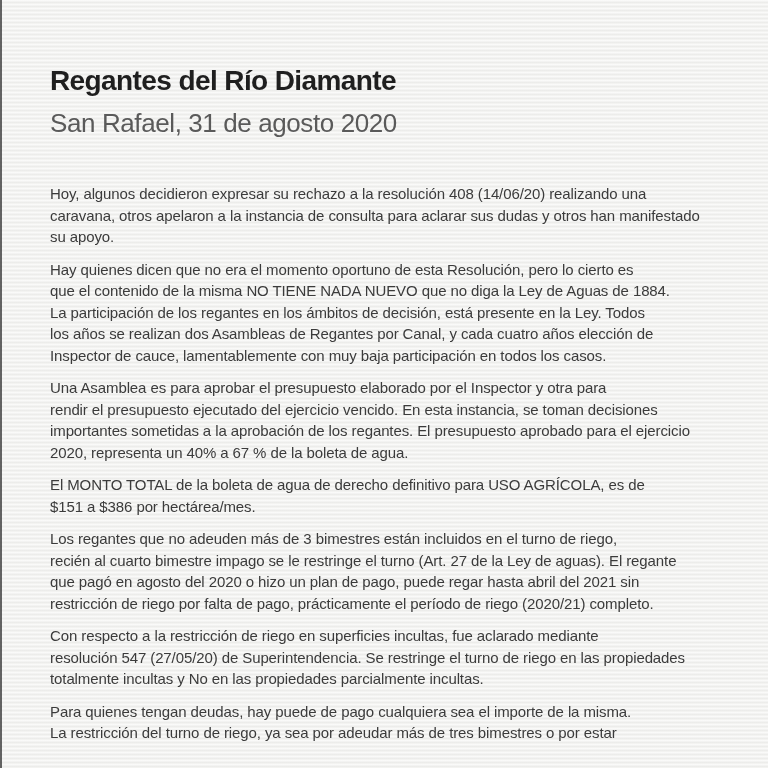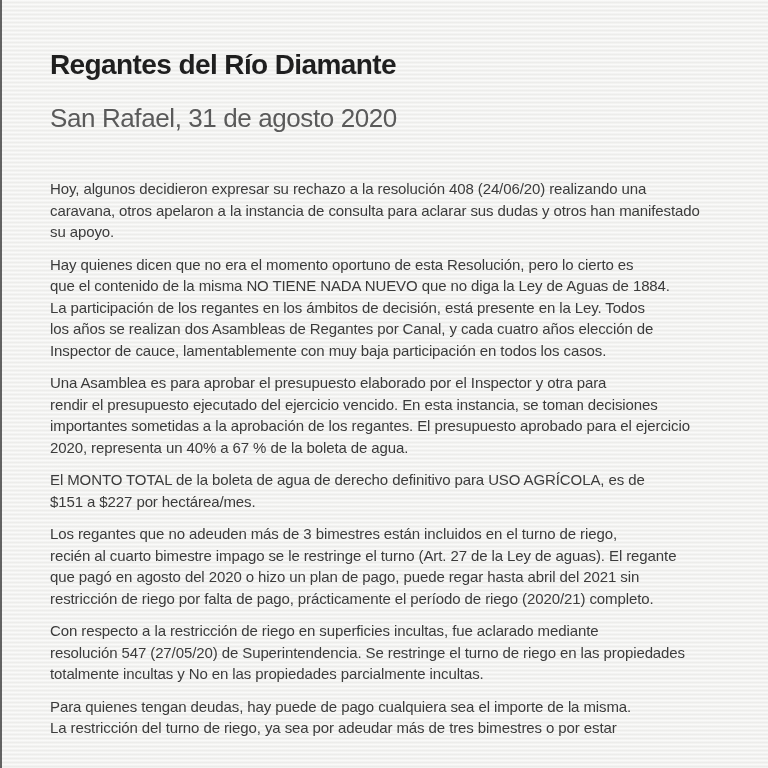--- a/index.html
+++ b/index.html
@@ -42,23 +42,24 @@
     height: 100%;
     padding: 0 14px 0 50px;
   }
   h1.doc-title {
     padding-top: 48px;
     font-size: 28px;
     line-height: 34px;
     font-weight: 700;
     letter-spacing: -0.6px;
     color: var(--title);
+    margin-top: 16px;
   }
   .doc-subtitle {
-    margin-top: 20px;
+    margin-top: 9px;
     font-size: 26px;
     line-height: 32px;
     font-weight: 400;
     letter-spacing: -0.4px;
     color: var(--subtitle);
   }
   .doc-body {
     margin-top: 44px;
   }
   .doc-body p {
@@ -75,34 +76,34 @@
 
 <div class="scan-edge"></div>
 
 <div class="page">
   <header>
     <h1 class="doc-title">Regantes del Río Diamante</h1>
     <div class="doc-subtitle">San Rafael, 31 de agosto 2020</div>
   </header>
 
   <main class="doc-body">
-    <p>Hoy, algunos decidieron expresar su rechazo a la resolución 408 (24/06/20) realizando una
+    <p>Hoy, algunos decidieron expresar su rechazo a la resolución 408 (14/06/20) realizando una
 caravana, otros apelaron a la instancia de consulta para aclarar sus dudas y otros han manifestado
 su apoyo.</p>
     <p>Hay quienes dicen que no era el momento oportuno de esta Resolución, pero lo cierto es
 que el contenido de la misma NO TIENE NADA NUEVO que no diga la Ley de Aguas de 1884.
 La participación de los regantes en los ámbitos de decisión, está presente en la Ley. Todos
 los años se realizan dos Asambleas de Regantes por Canal, y cada cuatro años elección de
 Inspector de cauce, lamentablemente con muy baja participación en todos los casos.</p>
     <p>Una Asamblea es para aprobar el presupuesto elaborado por el Inspector y otra para
 rendir el presupuesto ejecutado del ejercicio vencido. En esta instancia, se toman decisiones
 importantes sometidas a la aprobación de los regantes. El presupuesto aprobado para el ejercicio
 2020, representa un 40% a 67 % de la boleta de agua.</p>
     <p>El MONTO TOTAL de la boleta de agua de derecho definitivo para USO AGRÍCOLA, es de
-$151 a $227 por hectárea/mes.</p>
+$151 a $386 por hectárea/mes.</p>
     <p>Los regantes que no adeuden más de 3 bimestres están incluidos en el turno de riego,
 recién al cuarto bimestre impago se le restringe el turno (Art. 27 de la Ley de aguas). El regante
 que pagó en agosto del 2020 o hizo un plan de pago, puede regar hasta abril del 2021 sin
 restricción de riego por falta de pago, prácticamente el período de riego (2020/21) completo.</p>
     <p>Con respecto a la restricción de riego en superficies incultas, fue aclarado mediante
 resolución 547 (27/05/20) de Superintendencia. Se restringe el turno de riego en las propiedades
 totalmente incultas y No en las propiedades parcialmente incultas.</p>
     <p>Para quienes tengan deudas, hay puede de pago cualquiera sea el importe de la misma.
 La restricción del turno de riego, ya sea por adeudar más de tres bimestres o por estar</p>
   </main>

